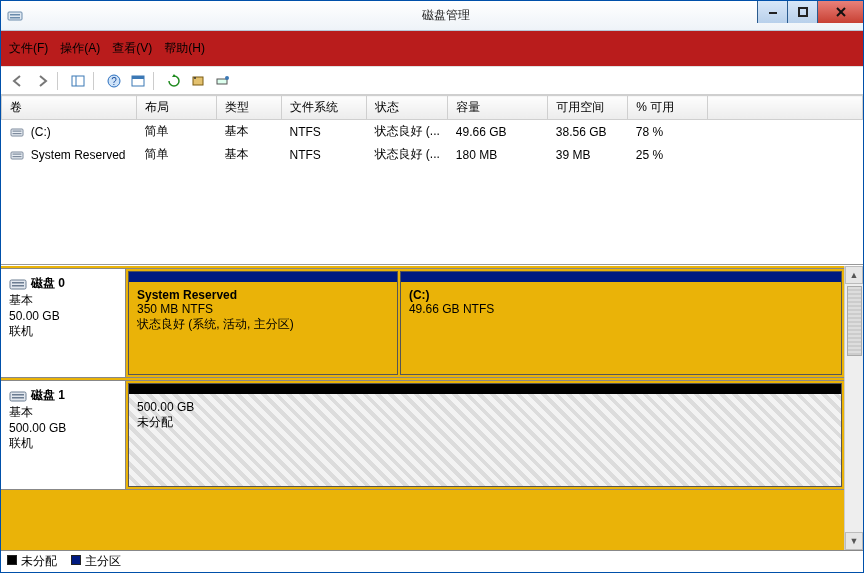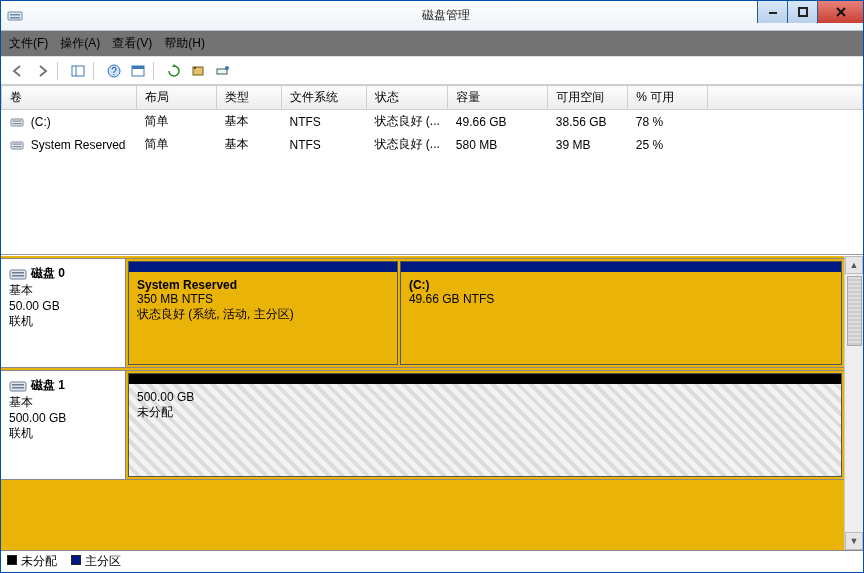--- a/index.html
+++ b/index.html
@@ -31,21 +31,21 @@
   .win-btn {
     width: 30px; height: 22px;
     display: flex; align-items: center; justify-content: center;
     border-left: 1px solid #2a5b8f;
     background: linear-gradient(#d8e7f8, #b8d0eb);
     font-size: 12px; font-weight: bold; cursor: default;
   }
   .win-btn.close { background: linear-gradient(#e8817a, #c84033); color: #111; width: 46px; }
   
   .menubar {
-    height: 26px; background: #737373;
+    height: 36px; background: #b91c1c;
     display: flex; align-items: center; gap: 12px;
     padding: 0 8px; font-size: 12px;
     border-bottom: 1px solid #e0e0e0;
   }
   .menuitem { cursor: default; }
   
   .toolbar {
     height: 28px; background: #fff;
     display: flex; align-items: center; gap: 2px;
     padding: 0 6px;
@@ -282,21 +282,21 @@
           <tr>
             <td><span class="vol-icon"><svg width="14" height="12">
                   <rect x="1" y="3" width="12" height="7" rx="1" fill="#e8edf3" stroke="#7d8a9c"></rect>
                   <rect x="2.5" y="4.5" width="9" height="1.2" fill="#7d8a9c"></rect>
                   <rect x="2.5" y="7" width="9" height="1.2" fill="#7d8a9c"></rect>
                 </svg></span> System Reserved</td>
             <td>简单</td>
             <td>基本</td>
             <td>NTFS</td>
             <td>状态良好 (...</td>
-            <td>580 MB</td>
+            <td>180 MB</td>
             <td>39 MB</td>
             <td>25 %</td>
             <td></td>
           </tr>
         </tbody>
     </table>
   </div>
 
   <div class="graphics">
     <div class="graphics-inner" id="disks">

